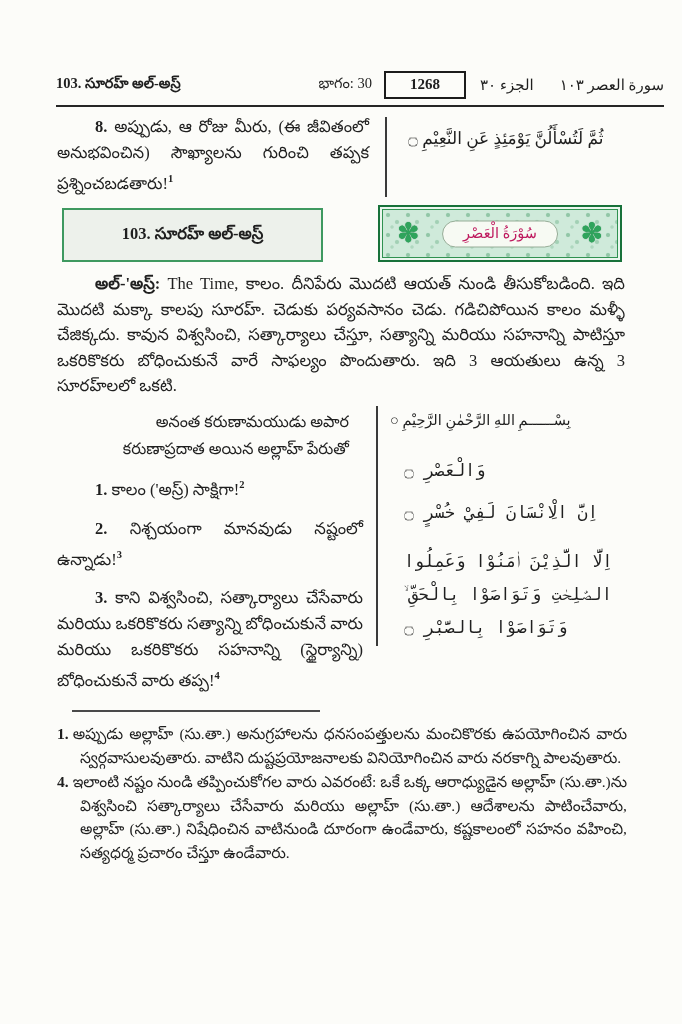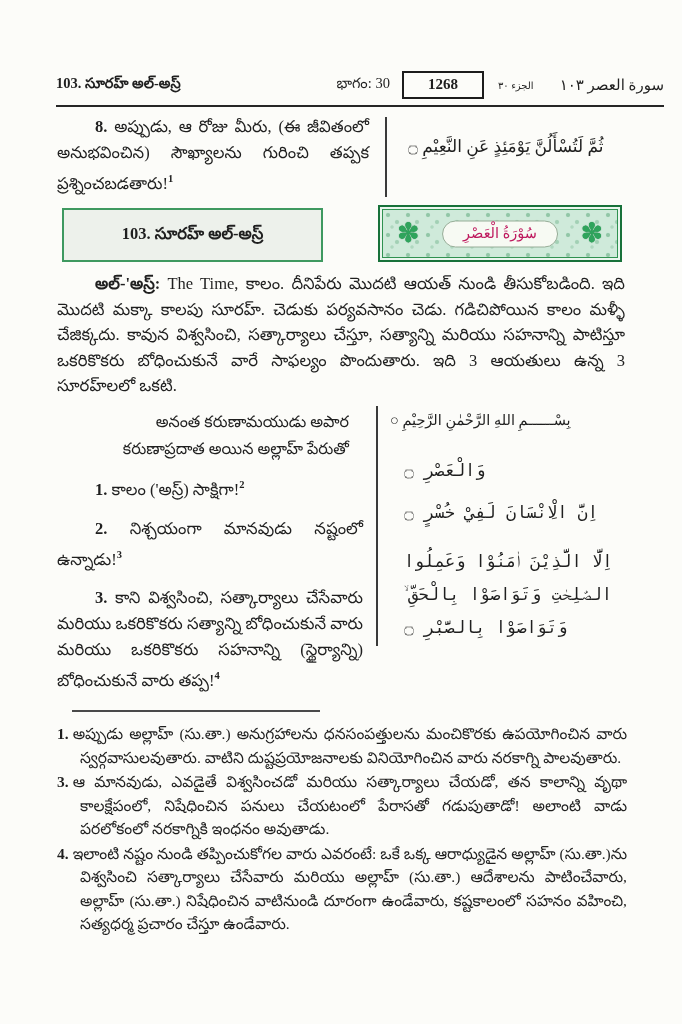--- a/index.html
+++ b/index.html
@@ -9,32 +9,32 @@
     font-family:"Liberation Serif", serif;
   }
 
   
   .header { position:absolute; left:56px; top:66px; width:608px; height:38px;
             display:flex; align-items:center; }
   .hdr-left  { font-size:14.5px; font-weight:bold; white-space:nowrap; }
   .hdr-part  { font-size:14.5px; font-weight:normal; white-space:nowrap; margin-left:auto; }
   .hdr-pagebox { border:2px solid #1c1c1c; padding:3px 24px 4px; font-size:15px;
                  font-weight:bold; margin:0 14px 0 12px; background:#fcfcf9; }
-  .hdr-juz   { font-size:10px; white-space:nowrap; margin-right:26px; }
+  .hdr-juz   { font-size:15px; white-space:nowrap; margin-right:26px; }
   .hdr-surah { font-size:15px; white-space:nowrap; }
   .header-rule { position:absolute; left:56px; top:105px; width:608px; height:2px; background:#262626; }
 
   
   .top-left { position:absolute; left:57px; top:114px; width:312px; }
   .top-left p { margin:0; font-size:16.5px; line-height:26px; text-align:justify; text-indent:38px; }
   .v-num { font-weight:bold; }
   sup.fn-ref { font-weight:bold; font-size:10.5px; }
   .divider-top { position:absolute; left:385px; top:117px; width:2px; height:80px; background:#3a3a3a; }
   .top-right { position:absolute; left:392px; top:124px; width:230px; direction:rtl;
-               text-align:left; font-size:17px; line-height:30px; padding-left:16px;margin-top:8px; }
+               text-align:left; font-size:17px; line-height:30px; padding-left:16px; }
 
   
   .banner-telugu {
     position:absolute; left:62px; top:208px; width:257px; height:50px;
     border:2px solid #3e9960; background:#edf1eb;
     display:flex; align-items:center; justify-content:center;
     font-size:16.5px; font-weight:bold;
   }
   .ornament { position:absolute; left:378px; top:205px; width:244px; height:57px;
               border:2px solid #17713a; background:#eaf6ee; padding:2px; box-sizing:border-box; }
@@ -146,17 +146,16 @@
   <div class="mid-right">
     <p class="bismillah-arabic">بِسْــــــمِ اللهِ الرَّحْمٰنِ الرَّحِيْمِ ○</p>
     <div class="a-verse v1">وَالْعَصْرِ ۝</div>
     <div class="a-verse v2">اِنَّ الْاِنْسَانَ لَفِيْ خُسْرٍ ۝</div>
     <div class="a-verse v3">اِلَّا الَّذِيْنَ اٰمَنُوْا وَعَمِلُوا الصّٰلِحٰتِ وَتَوَاصَوْا بِالْحَقِّ ۙ وَتَوَاصَوْا بِالصَّبْرِ ۝</div>
   </div>
 
   <div class="fn-rule"></div>
   <div class="footnotes">
     <p class="fn"><span class="fn-num">1.</span><span>అప్పుడు అల్లాహ్ (సు.తా.) అనుగ్రహాలను ధనసంపత్తులను మంచికొరకు ఉపయోగించిన వారు స్వర్గవాసులవుతారు. వాటిని దుష్టప్రయోజనాలకు వినియోగించిన వారు నరకాగ్ని పాలవుతారు.</span></p>
-    <p class="fn"><span class="fn-num">3.</span><span>ఆ మానవుడు, ఎవడైతే విశ్వసించడో మరియు సత్కార్యాలు చేయడో, తన కాలాన్ని వృథా కాలక్షేపంలో, నిషేధించిన పనులు చేయటంలో పేరాసతో గడుపుతాడో! అలాంటి వాడు పరలోకంలో నరకాగ్నికి ఇంధనం అవుతాడు.</span></p>
     <p class="fn"><span class="fn-num">4.</span><span>ఇలాంటి నష్టం నుండి తప్పించుకోగల వారు ఎవరంటే: ఒకే ఒక్క ఆరాధ్యుడైన అల్లాహ్ (సు.తా.)ను విశ్వసించి సత్కార్యాలు చేసేవారు మరియు అల్లాహ్ (సు.తా.) ఆదేశాలను పాటించేవారు, అల్లాహ్ (సు.తా.) నిషేధించిన వాటినుండి దూరంగా ఉండేవారు, కష్టకాలంలో సహనం వహించి, సత్యధర్మ ప్రచారం చేస్తూ ఉండేవారు.</span></p>
   </div>
 
 </div>
 
 </body></html>

